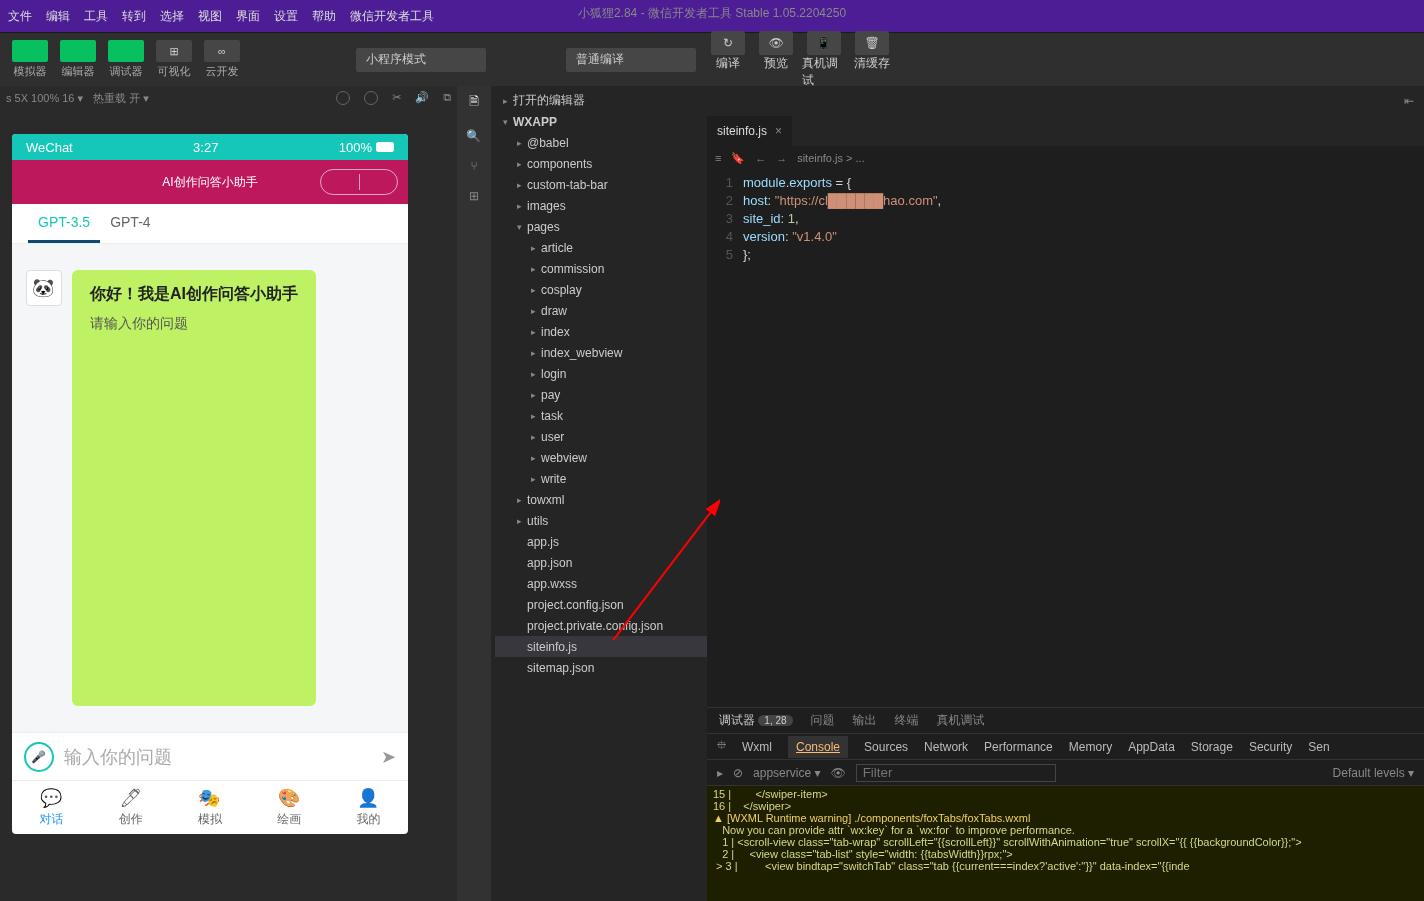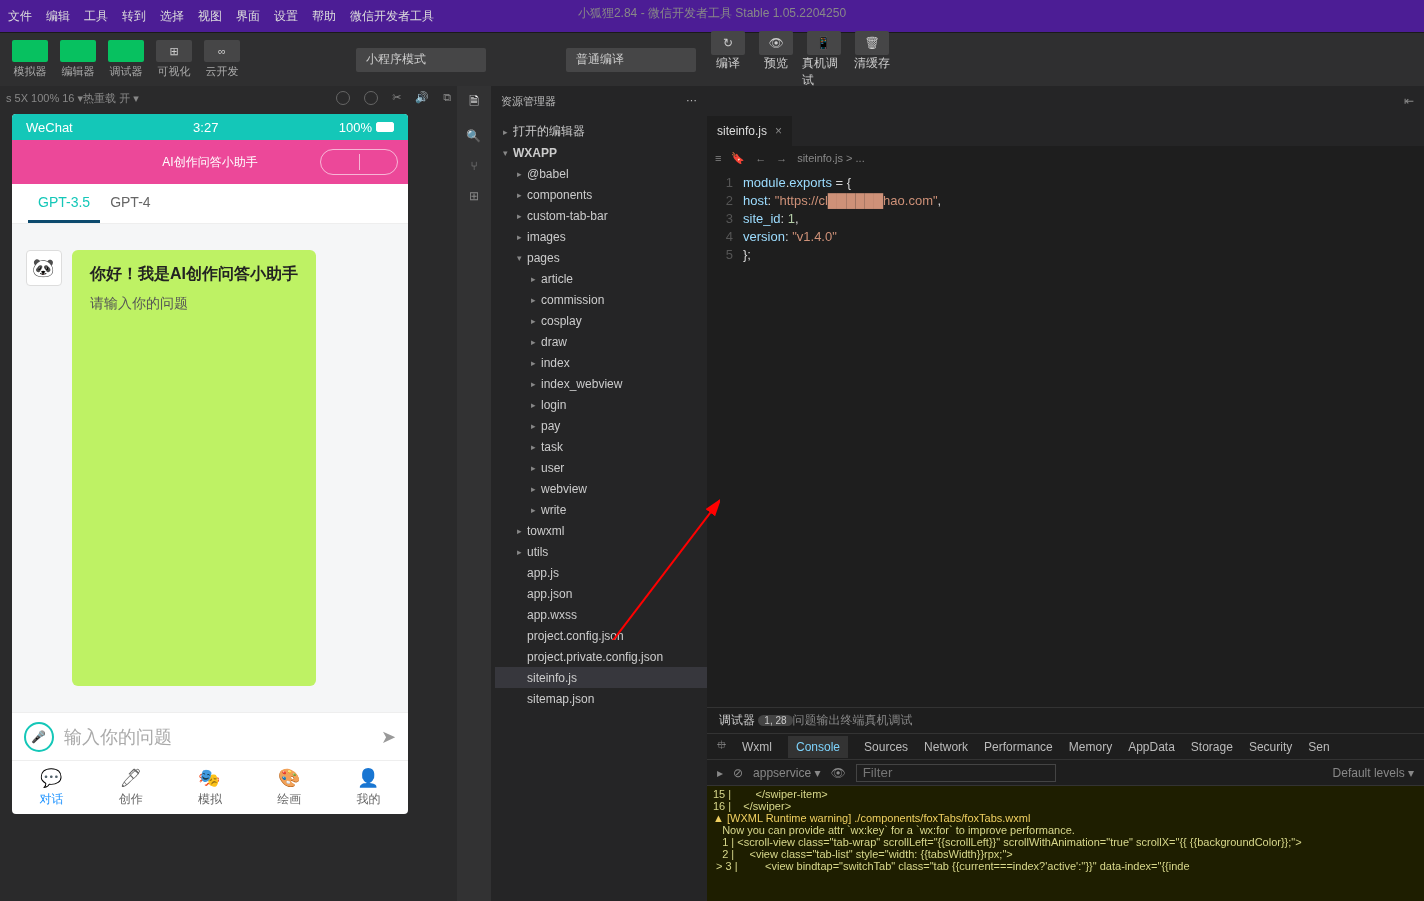--- a/index.html
+++ b/index.html
@@ -11,28 +11,28 @@
 .tool-group { display:flex; gap:4px; margin-right:12px; }
 .tool-btn { display:flex; flex-direction:column; align-items:center; justify-content:center; width:44px; height:44px; color:#aaa; cursor:pointer; font-size:11px; }
 .tool-btn .ico { width:36px; height:22px; background:#07c160; border-radius:2px; margin-bottom:2px; }
 .tool-btn .ico.gray { background:#464647; display:flex; align-items:center; justify-content:center; color:#ccc; }
 .dropdown { background:#464647; color:#ccc; height:24px; padding:0 10px; display:flex; align-items:center; border-radius:2px; cursor:pointer; min-width:130px; }
 .icon-btn { width:34px; height:24px; background:#464647; display:flex; align-items:center; justify-content:center; border-radius:2px; cursor:pointer; color:#ccc; }
 .action-group { display:flex; gap:4px; }
 .action-col { display:flex; flex-direction:column; align-items:center; width:44px; }
 .main { display:flex; height:calc(901px - 80px); }
 .sim-col { width:457px; background:#2a2a2b; display:flex; flex-direction:column; }
-.sim-bar { height:24px; display:flex; align-items:center; color:#888; padding:0 6px; font-size:11px; }
+.sim-bar { height:24px; display:flex; align-items:center; color:#888; padding:0 6px; font-size:11px; gap:10px; }
 .sim-bar .right { margin-left:auto; display:flex; gap:14px; }
 .sim-bar .ico { width:14px; height:14px; border:1px solid #666; border-radius:50%; }
 .phone { flex:1; background:#2a2a2b; padding:4px 12px 0 12px; }
-.phone-inner { width:396px; height:700px; background:#fff; border-radius:4px; overflow:hidden; display:flex; flex-direction:column; }
+.phone-inner { width:396px; height:700px; background:#fff; border-radius:4px; overflow:hidden; display:flex; flex-direction:column;margin-top:20px; }
 .status { height:26px; background:#14c7b8; display:flex; align-items:center; padding:0 14px; color:#fff; font-size:13px; }
 .status .t { flex:1; text-align:center; }
-.nav { height:44px; background:#ec4899; display:flex; align-items:center; justify-content:center; color:#fff; position:relative; }
+.nav { height:44px; background:#be185d; display:flex; align-items:center; justify-content:center; color:#fff; position:relative; }
 .capsule { position:absolute; right:10px; width:78px; height:26px; border:1px solid rgba(255,255,255,.6); border-radius:13px; display:flex; align-items:center; }
 .capsule::after { content:""; width:1px; height:16px; background:rgba(255,255,255,.6); position:absolute; left:50%; }
 .tabs { height:40px; display:flex; padding:0 16px; border-bottom:1px solid #eee; }
 .tabs .tab { padding:10px 10px 6px; font-size:14px; color:#666; cursor:pointer; }
 .tabs .tab.active { color:#14c7b8; border-bottom:3px solid #0c4a6e; }
 .chat-area { flex:1; background:#f5f6f7; padding:26px 14px; display:flex; gap:10px; }
 .avatar { width:36px; height:36px; background:#fff; border-radius:4px; border:1px solid #ddd; display:flex; align-items:center; justify-content:center; font-size:18px; }
 .bubble { background:#bef264; border-radius:6px; padding:14px 18px; max-width:290px; }
 .bubble h3 { font-size:16px; color:#222; margin-bottom:10px; font-weight:bold; }
 .bubble p { font-size:14px; color:#555; }
@@ -61,25 +61,25 @@
 .crumb .icobar { display:flex; gap:10px; }
 .code { flex:1; font-family:Consolas,monospace; font-size:13px; line-height:18px; padding:4px 0; position:relative; }
 .line { display:flex; }
 .ln { width:36px; text-align:right; color:#555; padding-right:10px; }
 .code .pr { color:#9cdcfe; }
 .code .op { color:#d4d4d4; }
 .code .str { color:#ce9178; }
 .code .num { color:#b5cea8; }
 .arrow { position:absolute; left:580px; top:440px; width:180px; height:160px; pointer-events:none; }
 .debug { height:200px; background:#1e1e1e; border-top:1px solid #333; display:flex; flex-direction:column; }
-.dbg-tabs { height:26px; display:flex; align-items:center; padding:0 12px; color:#888; font-size:12px; border-bottom:1px solid #333; }
+.dbg-tabs { height:26px; display:flex; align-items:center; gap:18px; padding:0 12px; color:#888; font-size:12px; border-bottom:1px solid #333; }
 .dbg-tabs .badge { color:#ccc; }
 .dbg-tabs .cnt { background:#444; border-radius:8px; padding:0 6px; font-size:10px; }
 .devtabs { height:26px; display:flex; align-items:center; padding:0 10px; gap:16px; font-size:12px; color:#bbb; border-bottom:1px solid #333; }
-.devtabs .act { background:#333; padding:4px 8px; color:#7dd3fc; }
+.devtabs .act { background:#333; padding:4px 8px; color:#fdba74;text-decoration:underline; }
 .filter-row { height:26px; display:flex; align-items:center; gap:10px; padding:0 10px; color:#888; font-size:12px; border-bottom:1px solid #333; }
 .filter-row input { background:#1e1e1e; border:1px solid #444; color:#ccc; height:18px; padding:0 6px; width:200px; }
 .console { flex:1; background:#1e1e00; font-family:Consolas,monospace; font-size:11px; color:#d7d78a; padding:2px 6px; overflow:hidden; white-space:pre; }
 .console .warn { color:#f0d060; }
 .flex-spacer { flex:1; }
 </style>
 </head>
 <body>
 
 <div class="menubar">
@@ -213,24 +213,20 @@
   </div>
 
   <div class="side-tabs">
     <span class="active">🗎</span>
     <span>🔍</span>
     <span>⑂</span>
     <span>⊞</span>
   </div>
 
   <div class="explorer">
-    <div class="exp-head">
-        <span>资源管理器</span>
-        <span>⋯</span>
-      </div>
     <div class="tree" id="tree">
       <div class="row" style="--d:0">
           <span class="caret">▸</span>
           <span>打开的编辑器</span>
         </div>
       <div class="row" style="--d:0">
           <span class="caret">▾</span>
           <b>WXAPP</b>
         </div>
     <div class="row" style="--d: 1;">

